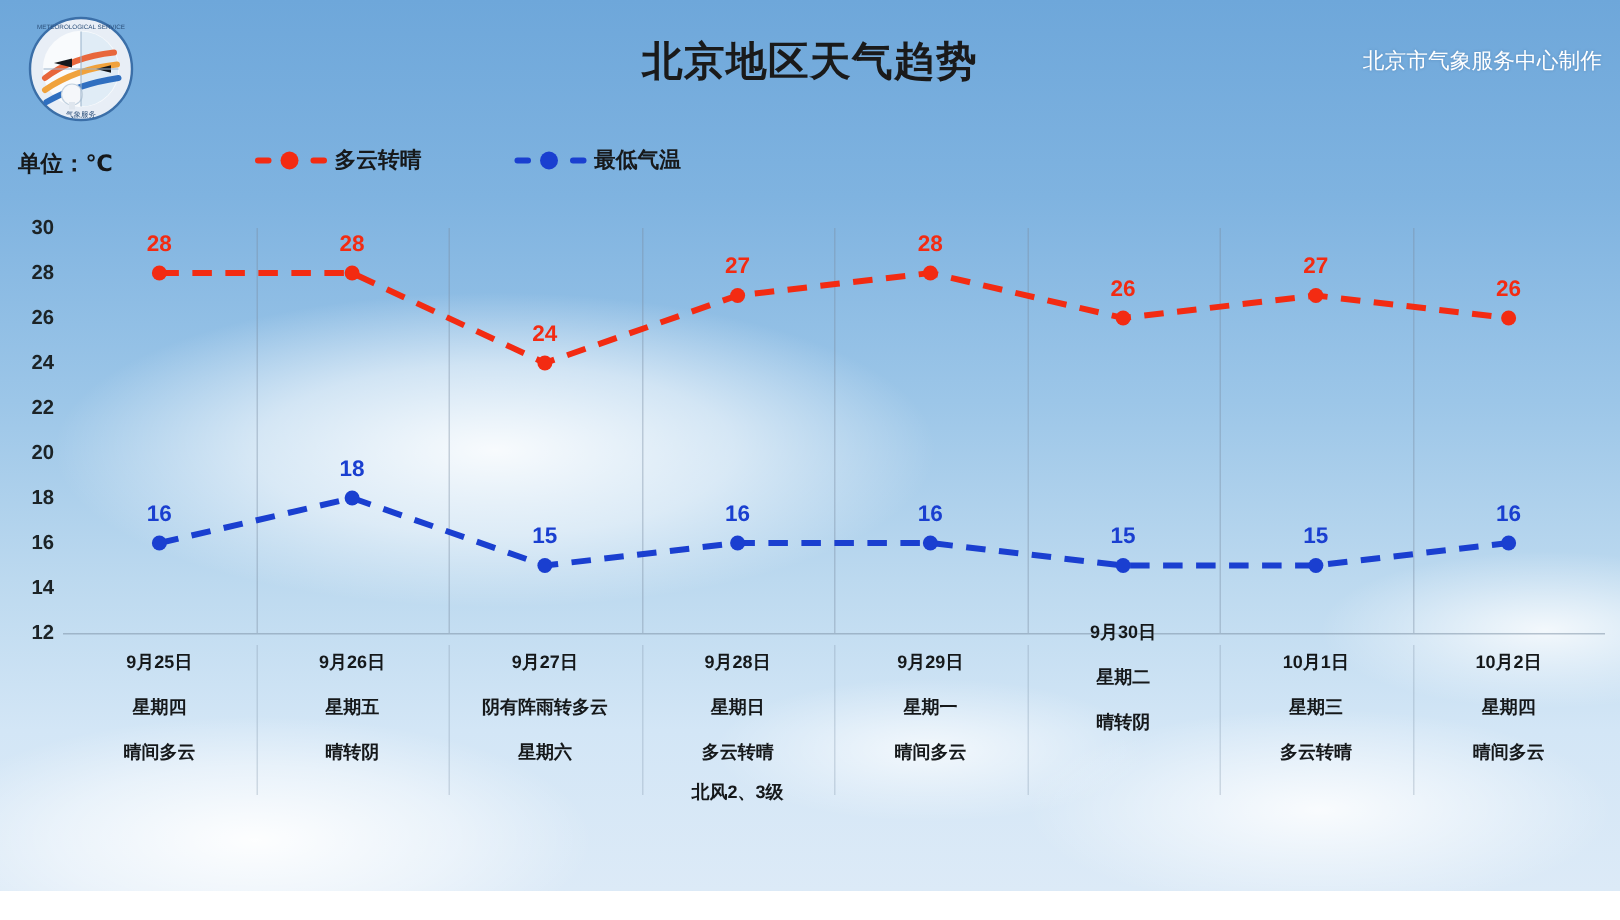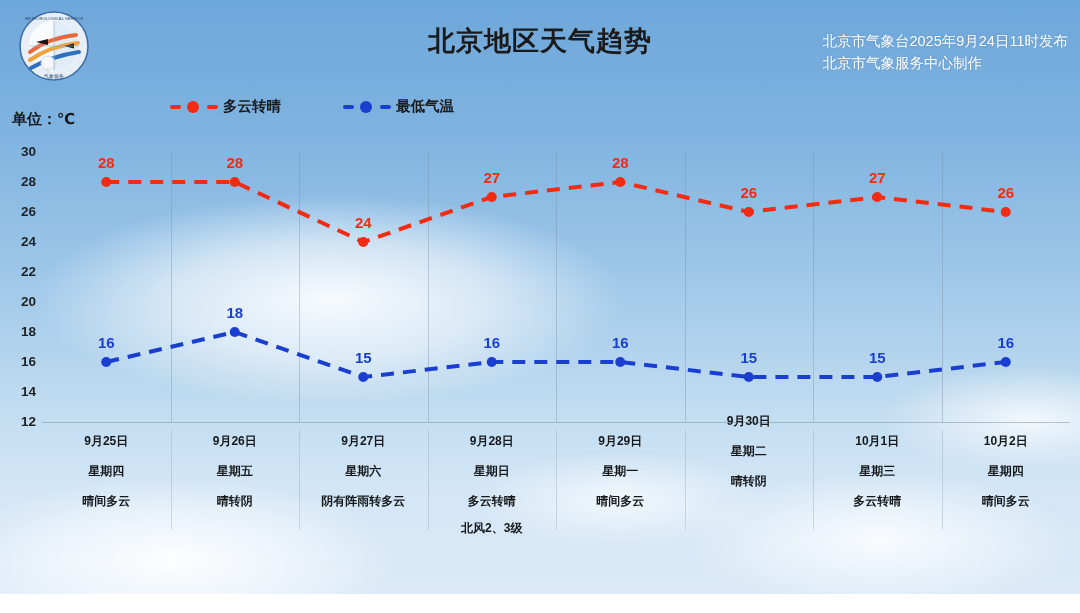--- a/index.html
+++ b/index.html
@@ -25,21 +25,21 @@
     position: absolute; left: 0; top: 23px; width: 1080px; text-align: center;
     font-size: 27px; font-weight: bold; color: #1a1a1a; letter-spacing: 1px;
   }
   #issuer {
     position: absolute; right: 12px; top: 30px; text-align: left;
     font-size: 14.5px; color: #ffffff; line-height: 22px; font-weight: 500;
     text-shadow: 0 0 2px rgba(40,80,130,0.35);
   }
   #unit {
     position: absolute; left: 12px; top: 100px;
-    font-size: 15px; font-weight: bold; color: #16181a; margin-top: 10px;
+    font-size: 15px; font-weight: bold; color: #16181a;
   }
   
   #legend { position: absolute; left: 170px; top: 97px; display: flex; gap: 62px; align-items: center; }
   .legend-item { display: flex; align-items: center; gap: 5px; }
   .legend-mark { position: relative; width: 48px; height: 12px; }
   .legend-mark .seg { position: absolute; top: 4px; height: 4px; border-radius: 2px; }
   .legend-mark .s1 { left: 0; width: 11px; }
   .legend-mark .s2 { left: 37px; width: 11px; }
   .legend-mark .dot { position: absolute; left: 17px; top: 0; width: 12px; height: 12px; border-radius: 50%; }
   .legend-label { font-size: 14.5px; font-weight: bold; color: #17191b; }
@@ -86,21 +86,20 @@
       <line x1="36" y1="11" x2="36" y2="61" stroke="#9bb4cc" stroke-width="0.7"></line>
       <line x1="11" y1="36" x2="61" y2="36" stroke="#9bb4cc" stroke-width="0.7"></line>
       <text x="36" y="9.5" font-size="4.2" fill="#2b4f7a" text-anchor="middle" font-family="'Liberation Sans',sans-serif">METEOROLOGICAL SERVICE</text>
       <text x="36" y="68" font-size="5" fill="#2b4f7a" text-anchor="middle" font-family="'Liberation Sans',sans-serif">气象服务</text>
     </svg>
   </div>
 
   <div id="title">北京地区天气趋势</div>
 
   <div id="issuer">
-    <div>北京市气象台2025年9月24日11时发布</div>
     <div>北京市气象服务中心制作</div>
   </div>
 
   <div id="unit">单位：℃</div>
 
   <div id="legend">
     <div class="legend-item">
       <span class="legend-mark">
         <span class="seg s1" style="background:#f32b12"></span>
         <span class="dot" style="background:#f32b12"></span>
@@ -188,22 +187,22 @@
         <div>星期四</div>
         <div>晴间多云</div>
       </div>
       <div class="daycol" style="left: 234.75px; top: 426px; width: 128.5px;">
         <div>9月26日</div>
         <div>星期五</div>
         <div>晴转阴</div>
       </div>
       <div class="daycol" style="left: 363.25px; top: 426px; width: 128.5px;">
         <div>9月27日</div>
+        <div>阴有阵雨转多云</div>
         <div>星期六</div>
-        <div>阴有阵雨转多云</div>
       </div>
       <div class="daycol" style="left: 491.75px; top: 426px; width: 128.5px;">
         <div>9月28日</div>
         <div>星期日</div>
         <div>多云转晴</div>
         <div style="line-height: 24px;">北风2、3级</div>
       </div>
       <div class="daycol" style="left: 620.25px; top: 426px; width: 128.5px;">
         <div>9月29日</div>
         <div>星期一</div>

